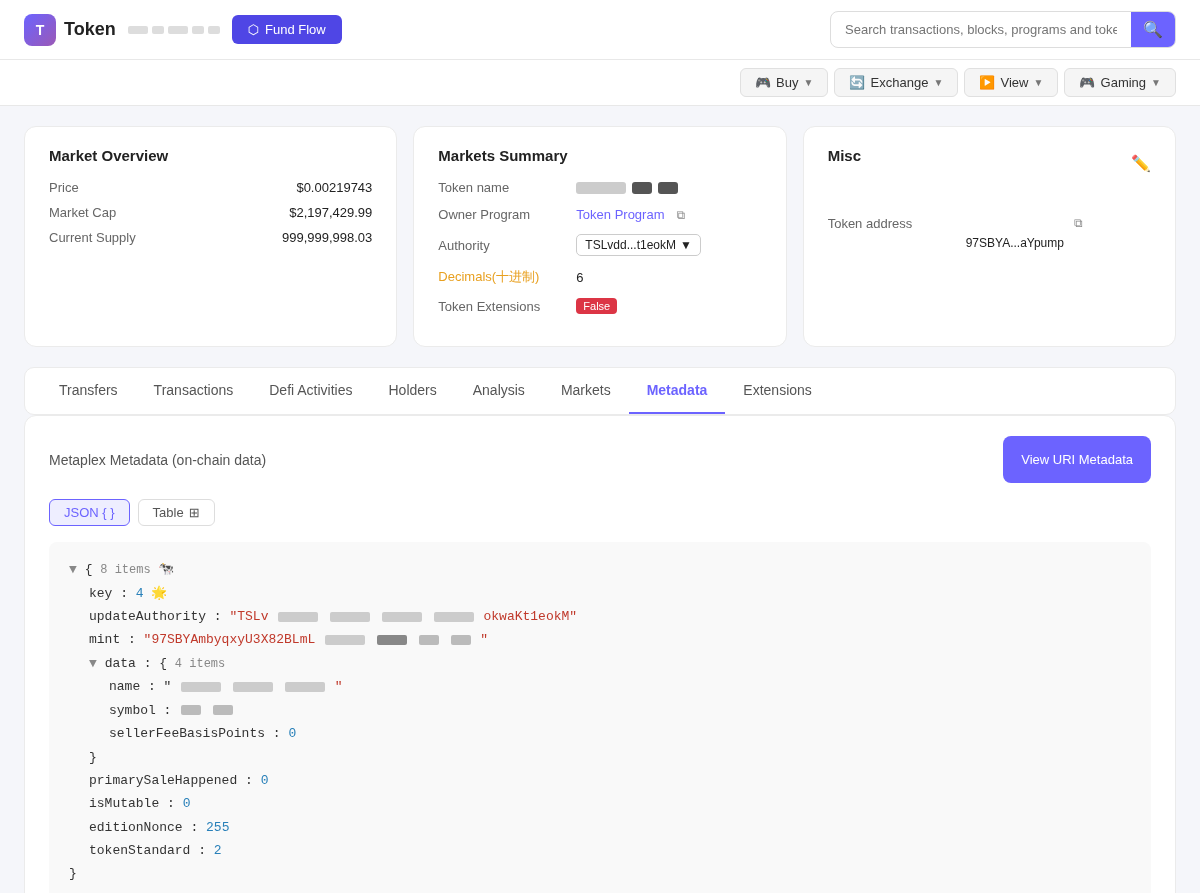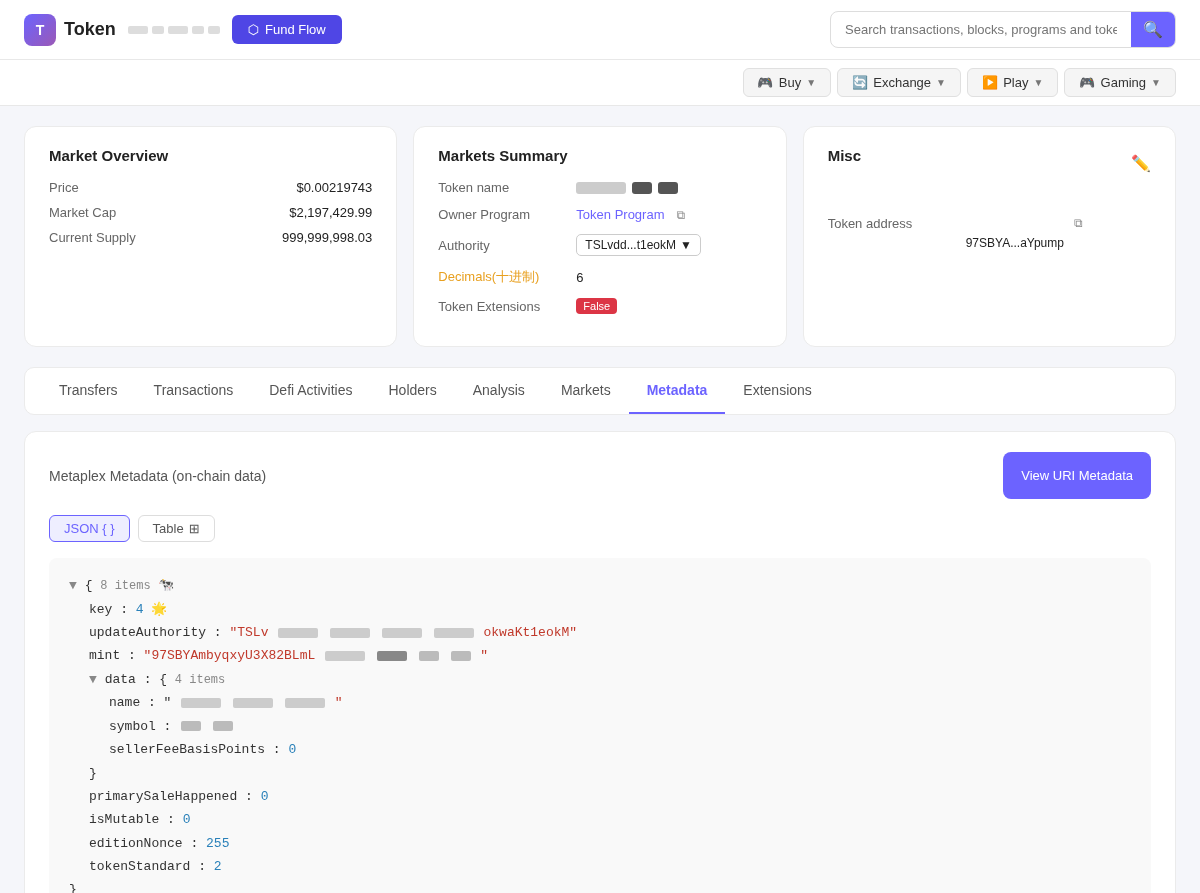--- a/index.html
+++ b/index.html
@@ -258,21 +258,20 @@
     }
 
     
     .tabs-bar {
       background: #fff;
       border-radius: 10px;
       padding: 0 16px;
       border: 1px solid #ebebeb;
       display: flex;
       gap: 0;
-      margin-bottom: 16px;
     }
     .tab {
       padding: 14px 18px;
       font-size: 14px;
       color: #555;
       cursor: pointer;
       border-bottom: 2px solid transparent;
       white-space: nowrap;
     }
     .tab.active {
@@ -426,21 +425,21 @@
     <span>Buy</span>
     <span class="chevron">▼</span>
   </button>
   <button class="nav-btn">
     <span>🔄</span>
     <span>Exchange</span>
     <span class="chevron">▼</span>
   </button>
   <button class="nav-btn">
     <span>▶️</span>
-    <span>Play</span>
+    <span>View</span>
     <span class="chevron">▼</span>
   </button>
   <button class="nav-btn">
     <span>🎮</span>
     <span>Gaming</span>
     <span class="chevron">▼</span>
   </button>
 </div>
 
 <div class="main">

